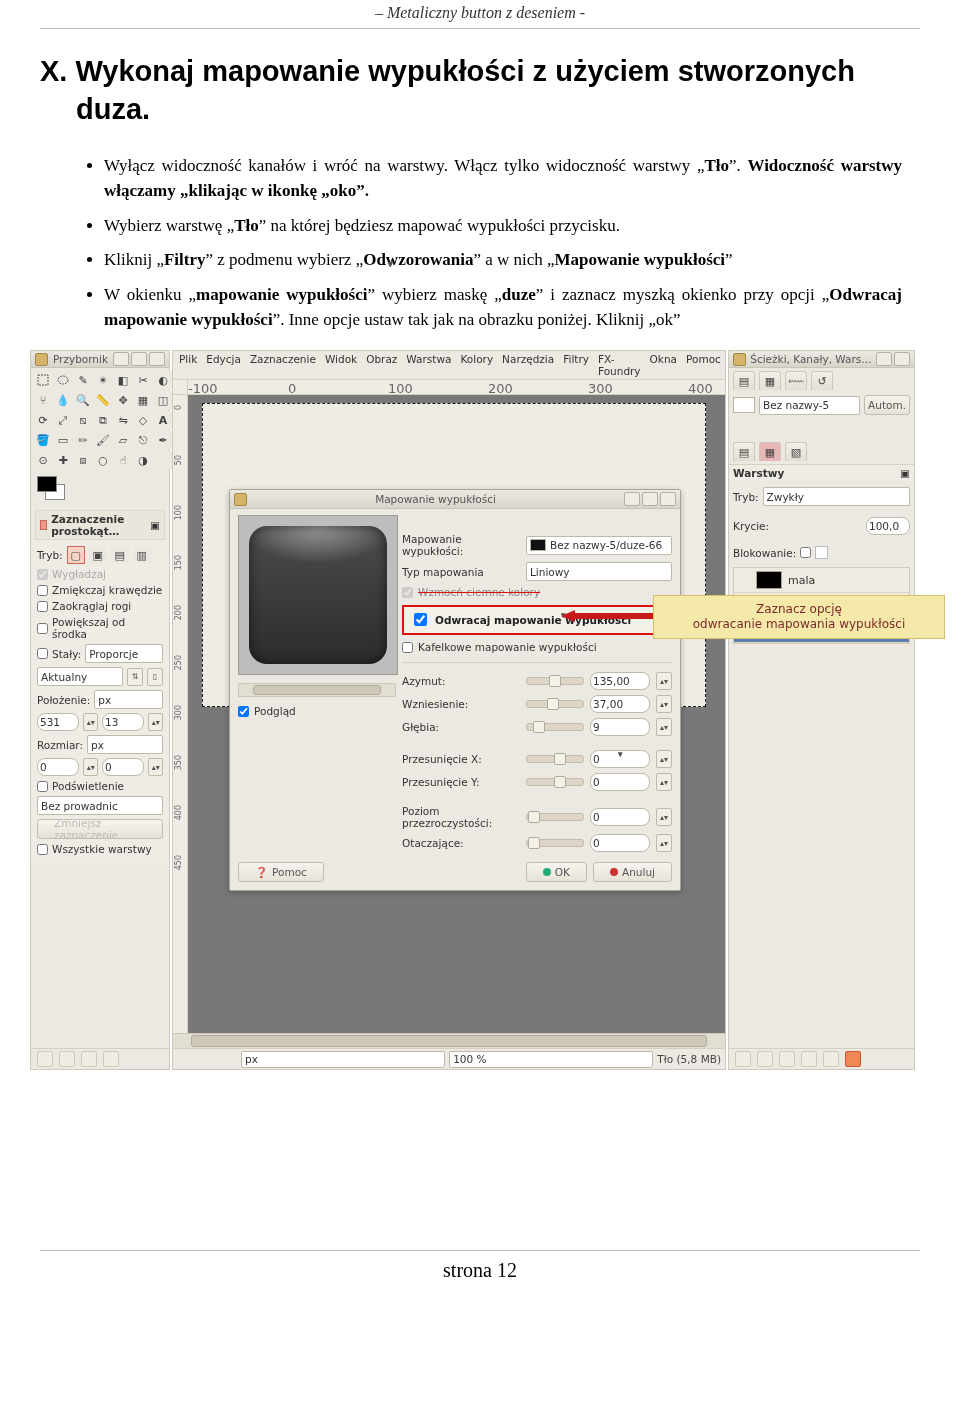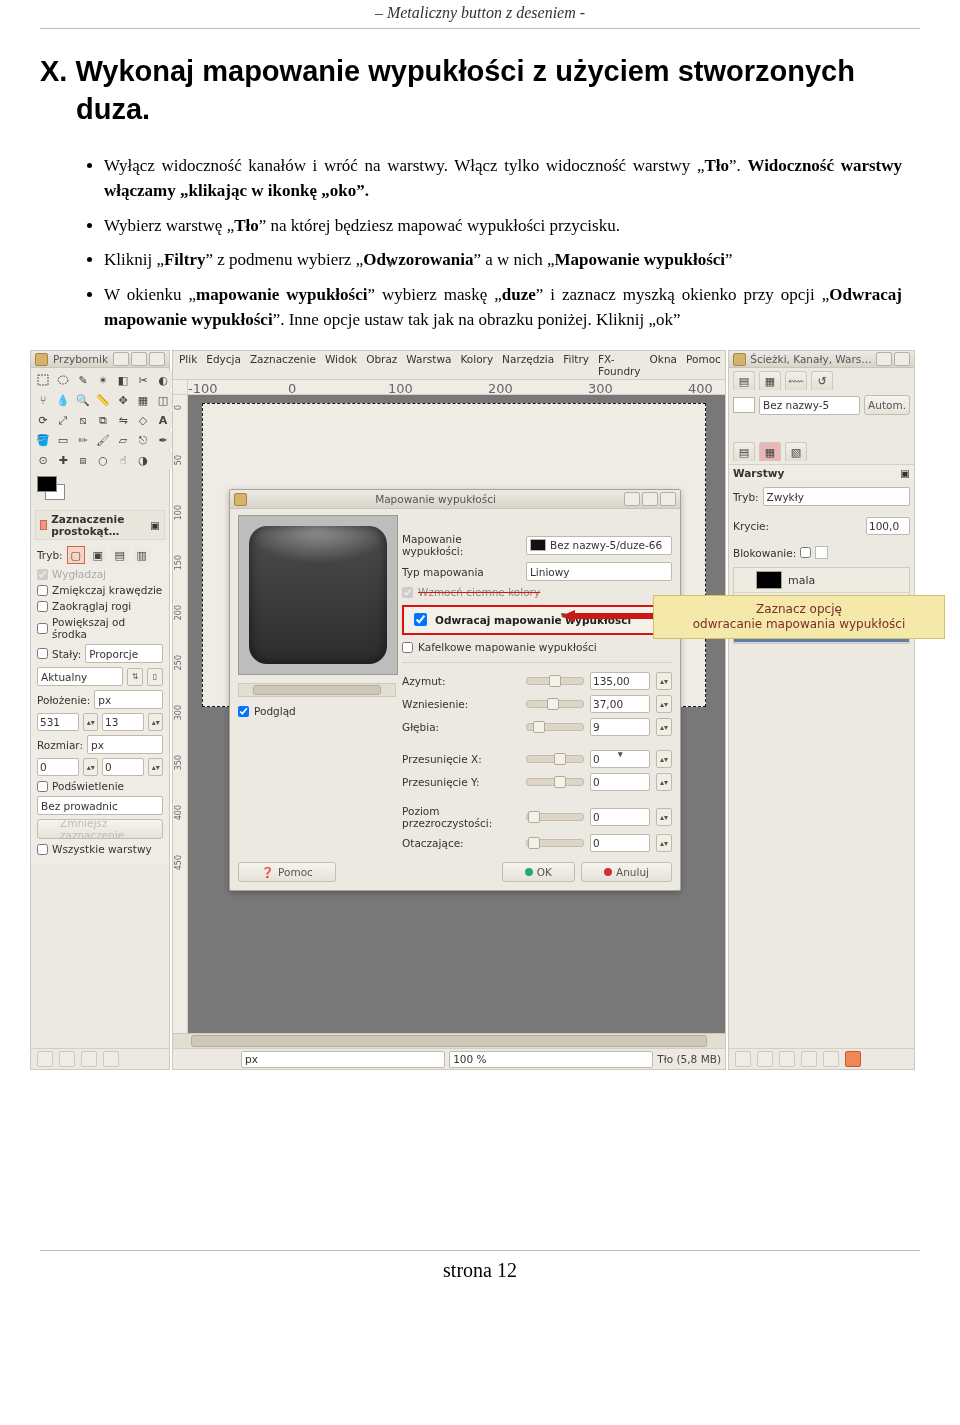--- a/index.html
+++ b/index.html
@@ -87,28 +87,28 @@
   .opt-row input[type="checkbox"]{ margin:0; width:11px;height:11px;}
   .opt-row.small-label { font-size:10.5px; }
   .combo {
     display:flex; align-items:center; height:17px;
     background:#fff; border:1px solid #bfb9ab; border-radius:2px;
     padding:0 3px; font-size:10.5px; color:#333; flex:1;
   }
   .combo .arrow { margin-left:auto; font-size:9px; color:#555;}
   .spin {
     width:40px; height:16px; background:#fff;
-    border:1px solid #bfb9ab; border-radius:2px;
+    border:1px solid #bfb9ab; border-radius:8px;
     font-size:10.5px; padding:0 2px; display:inline-flex; align-items:center;
   }
   .stepper { width:14px;height:16px;border:1px solid #bfb9ab;border-radius:2px;background:#f1eee6; font-size:8px; display:flex;flex-direction:column;align-items:center;justify-content:center;color:#555;}
   .btn-flat {
     height:18px; background:linear-gradient(#f6f4ef,#e6e2d7);
     border:1px solid #c2bdae; border-radius:3px;
-    font-size:10.5px; color:#555; padding:0 22px; display:inline-flex; align-items:center; gap:4px;
+    font-size:10.5px; color:#555; padding:0 16px; display:inline-flex; align-items:center; gap:4px;
   }
   .opt-hr { border:none;border-top:1px solid #d7d1c3;margin:4px 0;}
 
   
   .image-window { width: 552px; height: 718px; position:relative; }
   .menubar { display:flex; gap:9px; padding:2px 6px; background:#ece9e2; border-bottom:1px solid #d4cfc1; font-size:10.5px; color:#333;}
   .ruler-row { display:flex; height:14px; background:#efece5; border-bottom:1px solid #d4cfc1;}
   .ruler-corner { width:14px; border-right:1px solid #d4cfc1;}
   .ruler-h { flex:1; position:relative; font-size:13px; color:#666;}
   .ruler-h .tick { position:absolute; top:1px;}

